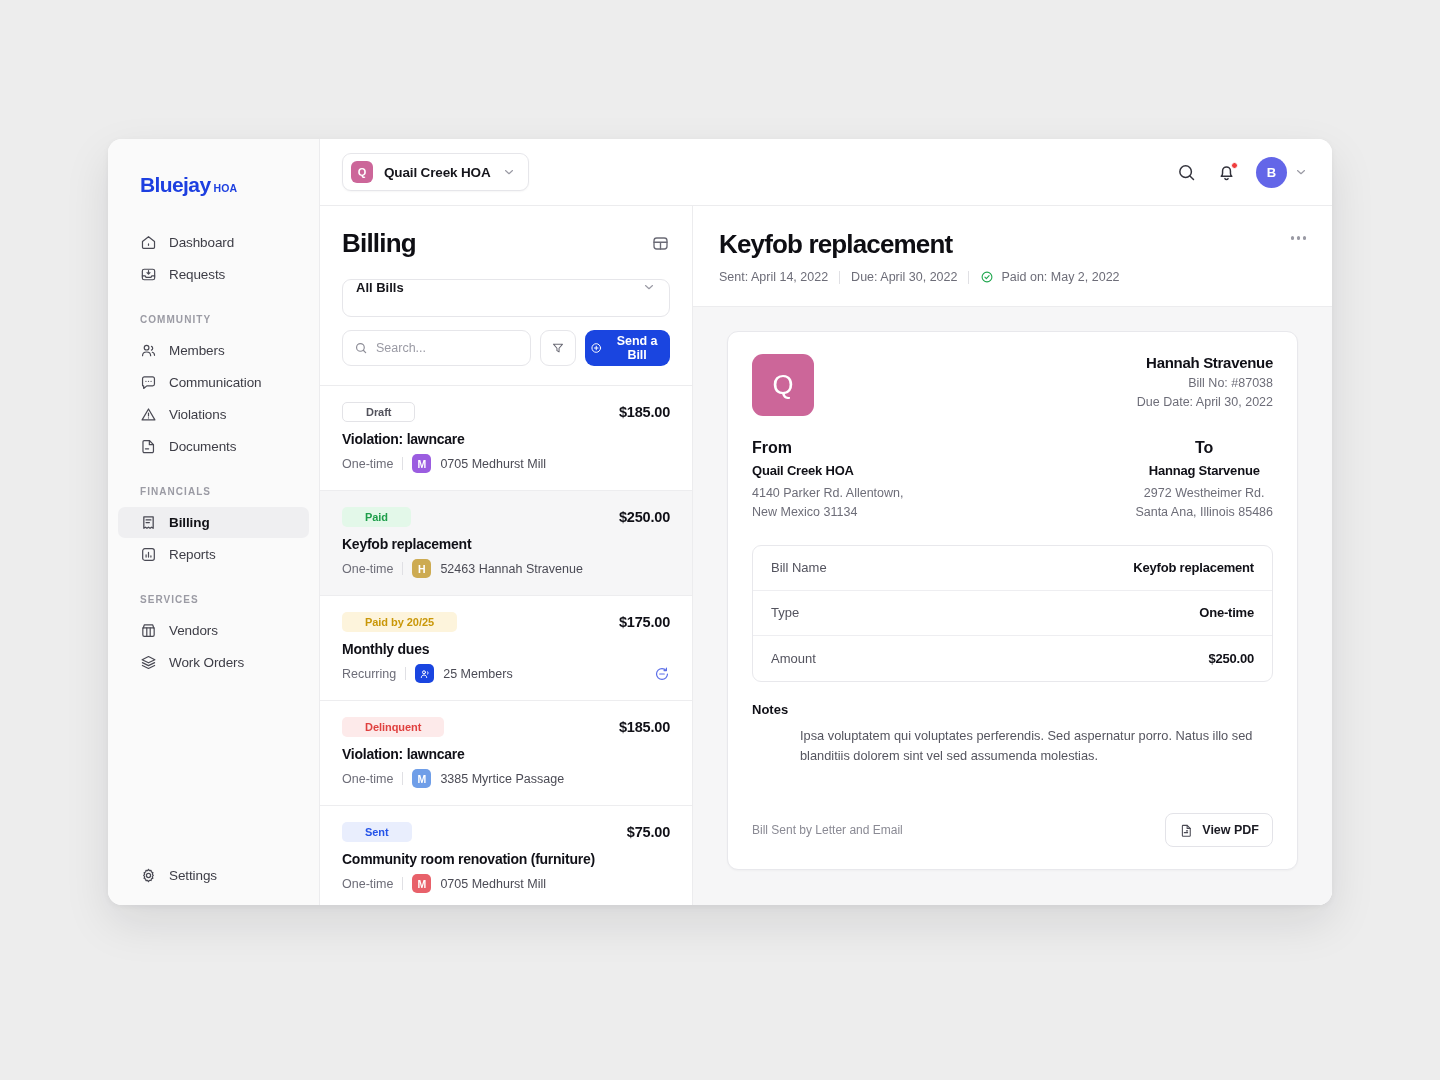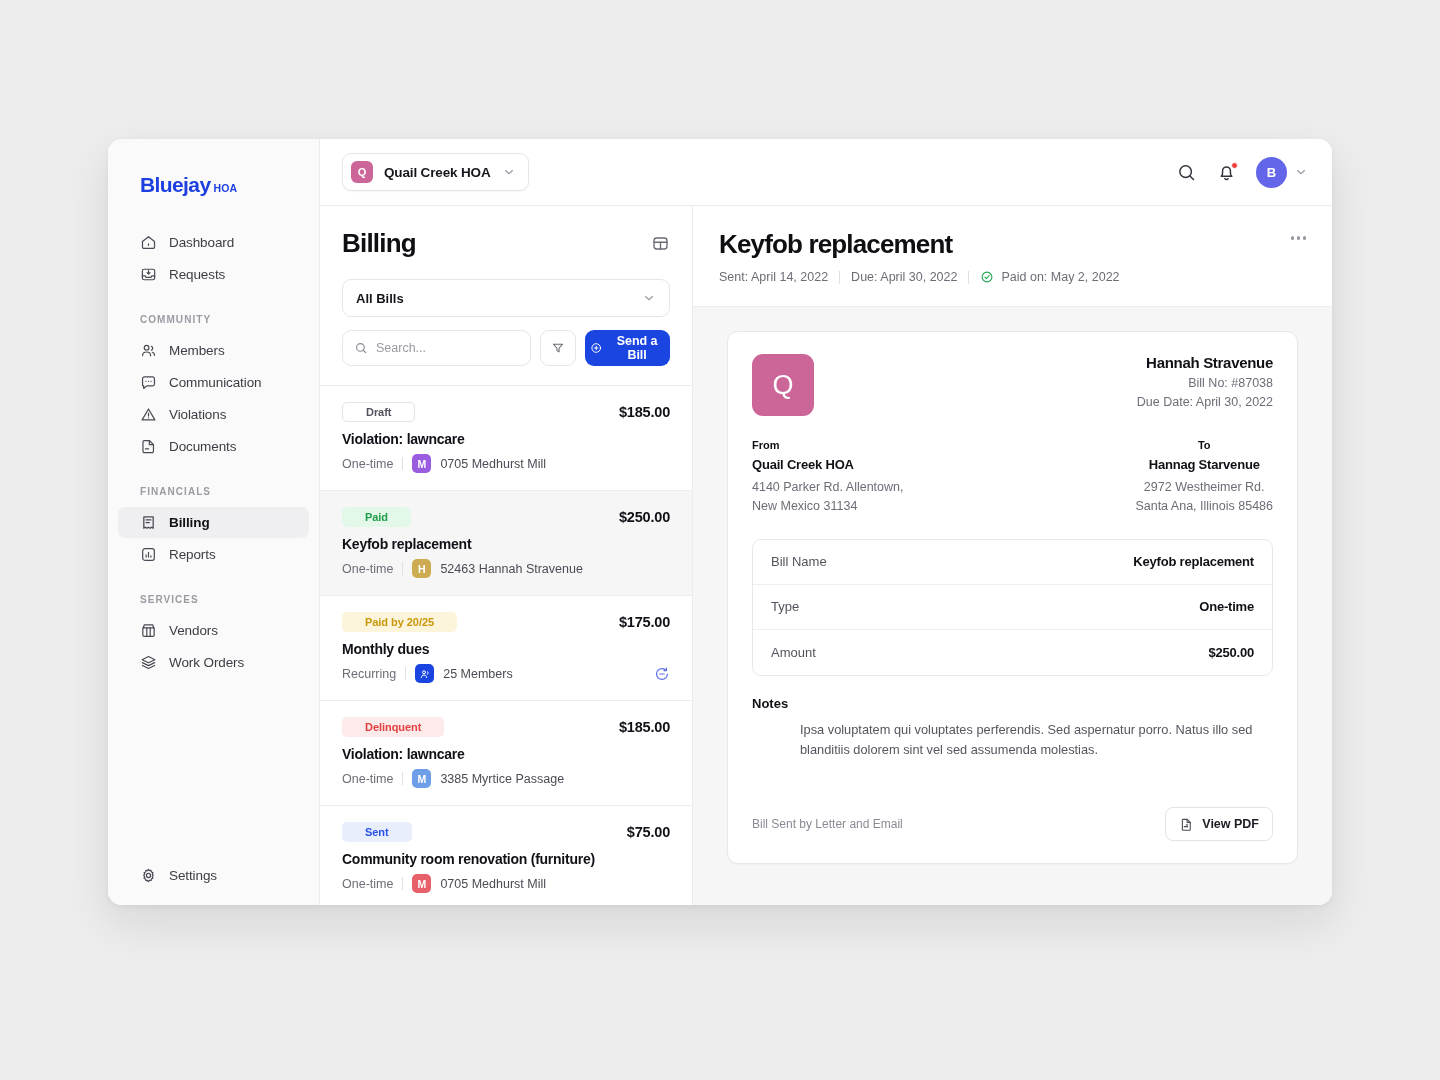--- a/index.html
+++ b/index.html
@@ -121,21 +121,21 @@
   }
   .list-head { padding: 22px 22px 0 22px; }
   .list-title-row { display: flex; align-items: center; justify-content: space-between; }
   .list-title { font-size: 26px; font-weight: 700; color: #0e0e13; letter-spacing: -.8px; }
   .panel-ico { width: 19px; height: 19px; color: #6b6b76; cursor: pointer; }
   .panel-ico svg { display: block; width: 19px; height: 19px; }
 
   .select-box {
     margin-top: 20px; height: 38px;
     border: 1px solid #e6e6ea; border-radius: 9px;
-    display: flex; align-items: center; justify-content: space-between;
+    display: flex; align-items: flex-start; justify-content: space-between;
     padding: 0 13px; cursor: pointer; background: #fff;
   }
   .select-val { font-size: 13px; font-weight: 600; color: #15151b; }
 
   .filter-row { margin-top: 13px; display: flex; align-items: center; gap: 9px; padding-bottom: 19px; }
   .search-wrap {
     flex: 1 1 auto; height: 36px;
     border: 1px solid #e6e6ea; border-radius: 9px;
     display: flex; align-items: center; gap: 8px; padding: 0 11px; background: #fff;
   }
@@ -230,21 +230,21 @@
     width: 62px; height: 62px; border-radius: 11px;
     background: #cc6699; color: #fff;
     font-size: 27px; font-weight: 500;
     display: flex; align-items: center; justify-content: center;
   }
   .inv-right { text-align: right; }
   .inv-to-name { font-size: 15px; font-weight: 700; color: #101017; letter-spacing: -.3px; }
   .inv-line { margin-top: 5px; font-size: 12.5px; color: #6d6d78; }
 
   .inv-addr { margin-top: 23px; display: flex; justify-content: space-between; }
-  .addr-lbl { font-size: 11px; font-weight: 700; color: #101017; }
+  .addr-lbl { font-size: 16px; font-weight: 700; color: #101017; }
   .addr-org { margin-top: 6px; font-size: 13px; font-weight: 700; color: #101017; letter-spacing: -.2px; }
   .addr-txt { margin-top: 6px; font-size: 12.5px; color: #6d6d78; line-height: 1.55; }
   .addr-right { text-align: center; }
 
   .inv-table {
     margin-top: 22px; border: 1px solid #e8e8ec; border-radius: 9px; overflow: hidden;
   }
   .inv-tr {
     display: flex; align-items: center; justify-content: space-between;
     height: 45px; padding: 0 18px; border-bottom: 1px solid #eeeef1;

